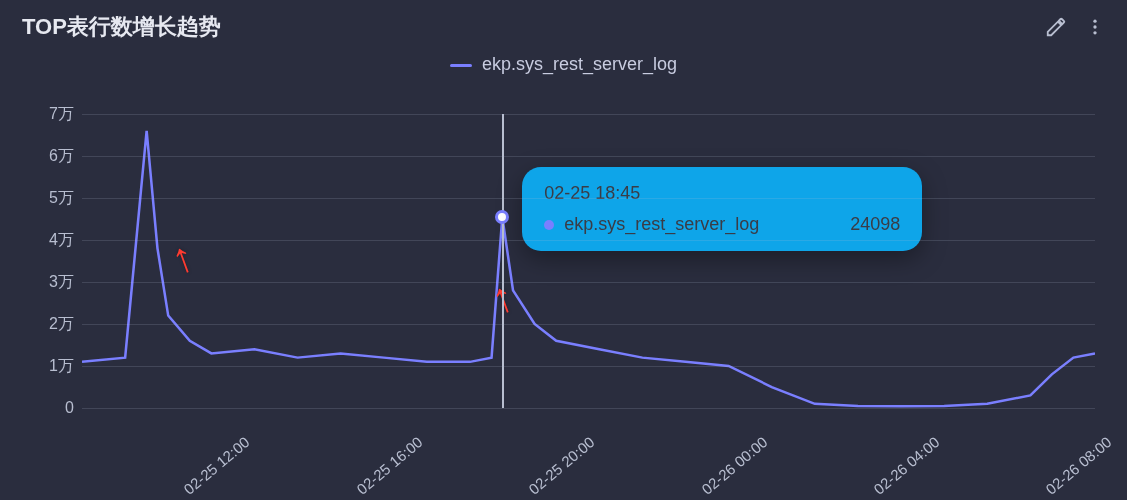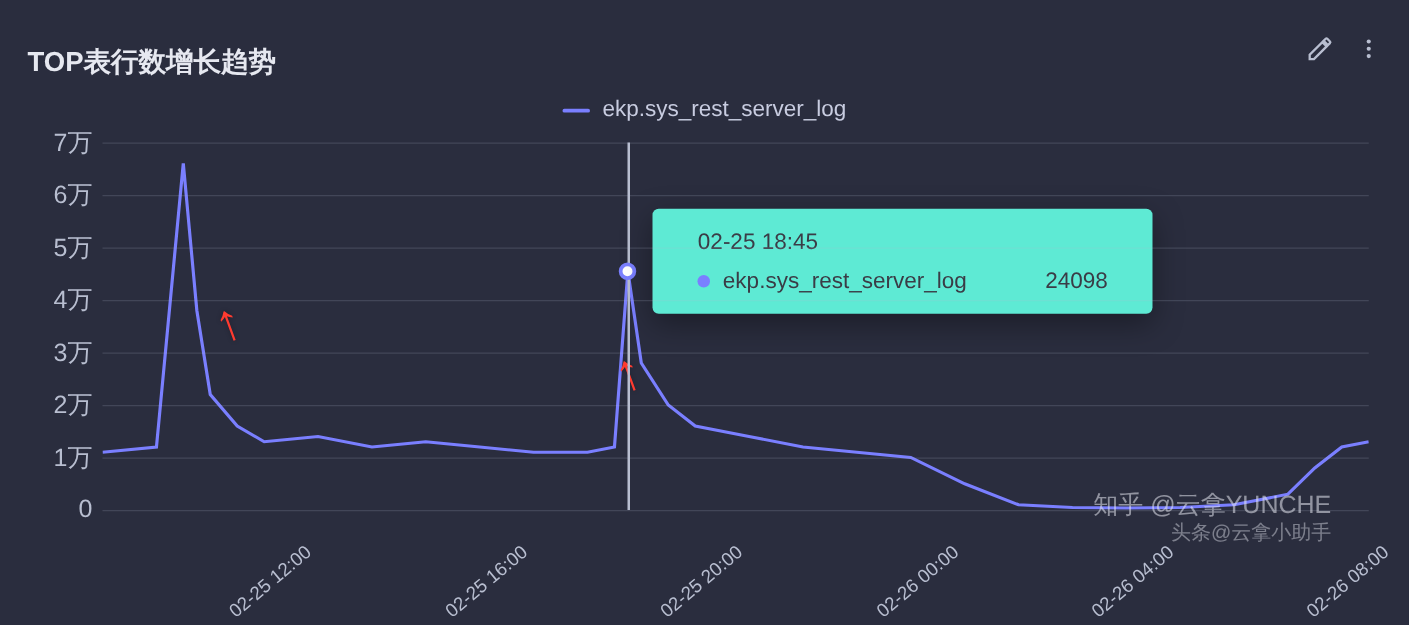--- a/index.html
+++ b/index.html
@@ -1,31 +1,31 @@
 <!DOCTYPE html>
 <html><head>
 <meta charset="utf-8">
 <style>
   * { box-sizing: border-box; margin: 0; padding: 0; }
   html, body { width: 1127px; height: 500px; background: #2a2d3e; font-family: -apple-system, "Segoe UI", Arial, sans-serif; overflow: hidden; }
   .panel { width: 100%; height: 100%; background: #2a2d3e; position: relative; }
   .header { display: flex; align-items: center; justify-content: space-between; padding: 12px 22px 8px 22px; }
-  .title { color: #e6e8f0; font-size: 22px; font-weight: 600; margin-top: 23px; }
+  .title { color: #e6e8f0; font-size: 22px; font-weight: 600; }
   .header-actions { display: flex; align-items: center; gap: 18px; }
   .icon-btn { color: #b8bed0; cursor: pointer; display: flex; align-items: center; justify-content: center; }
   .legend { text-align: center; color: #c8cce0; font-size: 18px; padding: 4px 0 2px; }
   .legend-swatch { display: inline-block; width: 22px; height: 3px; background: #7a7fff; vertical-align: middle; margin-right: 10px; border-radius: 2px; }
   .chart-wrap { position: absolute; left: 22px; right: 22px; top: 86px; bottom: 22px; }
   .plot { position: absolute; left: 60px; top: 28px; right: 10px; bottom: 70px; }
   .grid-line { position: absolute; left: 0; right: 0; border-top: 1px solid rgba(180,186,210,0.18); }
-  .y-tick { position: absolute; left: -58px; width: 50px; text-align: right; color: #b8bed0; font-size: 20px; transform: translateY(-50%); }
+  .y-tick { position: absolute; left: -58px; width: 50px; text-align: right; color: #b8bed0; font-size: 16px; transform: translateY(-50%); }
   .x-tick { position: absolute; bottom: -68px; color: #b8bed0; font-size: 15px; transform-origin: left top; transform: rotate(-40deg) translate(-50%, 0); white-space: nowrap; }
   .crosshair { position: absolute; top: 0; bottom: 0; width: 2px; background: #b8bed0; }
   .marker-ring { position: absolute; width: 14px; height: 14px; border: 3px solid #7a7fff; background: #fff; border-radius: 50%; transform: translate(-50%,-50%); }
-  .tooltip { position: absolute; background: #5eead4; color: #3a3c46; border-radius: 5px; padding: 16px 36px; box-shadow: 0 8px 24px rgba(0,0,0,0.35); font-size: 18px; min-width: 400px; }
+  .tooltip { position: absolute; background: #0ea5e9; color: #3a3c46; border-radius: 19px; padding: 16px 22px; box-shadow: 0 8px 24px rgba(0,0,0,0.35); font-size: 18px; min-width: 400px; }
   .tooltip-row { display: flex; align-items: center; justify-content: space-between; margin-top: 10px; gap: 30px; }
   .tooltip-dot { width: 10px; height: 10px; border-radius: 50%; background: #7a7fff; display: inline-block; margin-right: 10px; }
   .line-path { fill: none; stroke: #7a7fff; stroke-width: 2.5; }
   .arrow { position: absolute; color: #ff3b30; font-size: 42px; font-weight: 700; transform: rotate(-20deg); text-shadow: 0 0 4px rgba(0,0,0,0.3); }
   .watermark { position: absolute; right: 40px; bottom: 40px; color: rgba(230,232,240,0.55); font-size: 20px; font-weight: 500; text-align: right; line-height: 1.3; }
   .watermark .wm2 { font-size: 16px; opacity: 0.8; }
 </style>
 </head>
 <body>
 
@@ -68,19 +68,15 @@
 
       <div class="tooltip" id="tooltip" style="left: calc(41.4894% + 20px); top: calc(35.0471% - 50px);">
         <div>02-25 18:45</div>
         <div class="tooltip-row">
           <span><span class="tooltip-dot"></span><span>ekp.sys_rest_server_log</span></span>
           <span>24098</span>
         </div>
       </div>
     <div class="grid-line" style="top: 100%;"></div><div class="y-tick" style="top: 100%;">0</div><div class="grid-line" style="top: 85.7143%;"></div><div class="y-tick" style="top: 85.7143%;">1万</div><div class="grid-line" style="top: 71.4286%;"></div><div class="y-tick" style="top: 71.4286%;">2万</div><div class="grid-line" style="top: 57.1429%;"></div><div class="y-tick" style="top: 57.1429%;">3万</div><div class="grid-line" style="top: 42.8571%;"></div><div class="y-tick" style="top: 42.8571%;">4万</div><div class="grid-line" style="top: 28.5714%;"></div><div class="y-tick" style="top: 28.5714%;">5万</div><div class="grid-line" style="top: 14.2857%;"></div><div class="y-tick" style="top: 14.2857%;">6万</div><div class="grid-line" style="top: 0%;"></div><div class="y-tick" style="top: 0%;">7万</div><div class="x-tick" style="left: 12.766%;">02-25 12:00</div><div class="x-tick" style="left: 29.7872%;">02-25 16:00</div><div class="x-tick" style="left: 46.8085%;">02-25 20:00</div><div class="x-tick" style="left: 63.8298%;">02-26 00:00</div><div class="x-tick" style="left: 80.8511%;">02-26 04:00</div><div class="x-tick" style="left: 97.8723%;">02-26 08:00</div></div>
 
-    <div class="watermark">
-      <div>知乎 @云拿YUNCHE</div>
-      <div class="wm2">头条@云拿小助手</div>
-    </div>
   </div>
 
 </div>
 
 </body></html>

